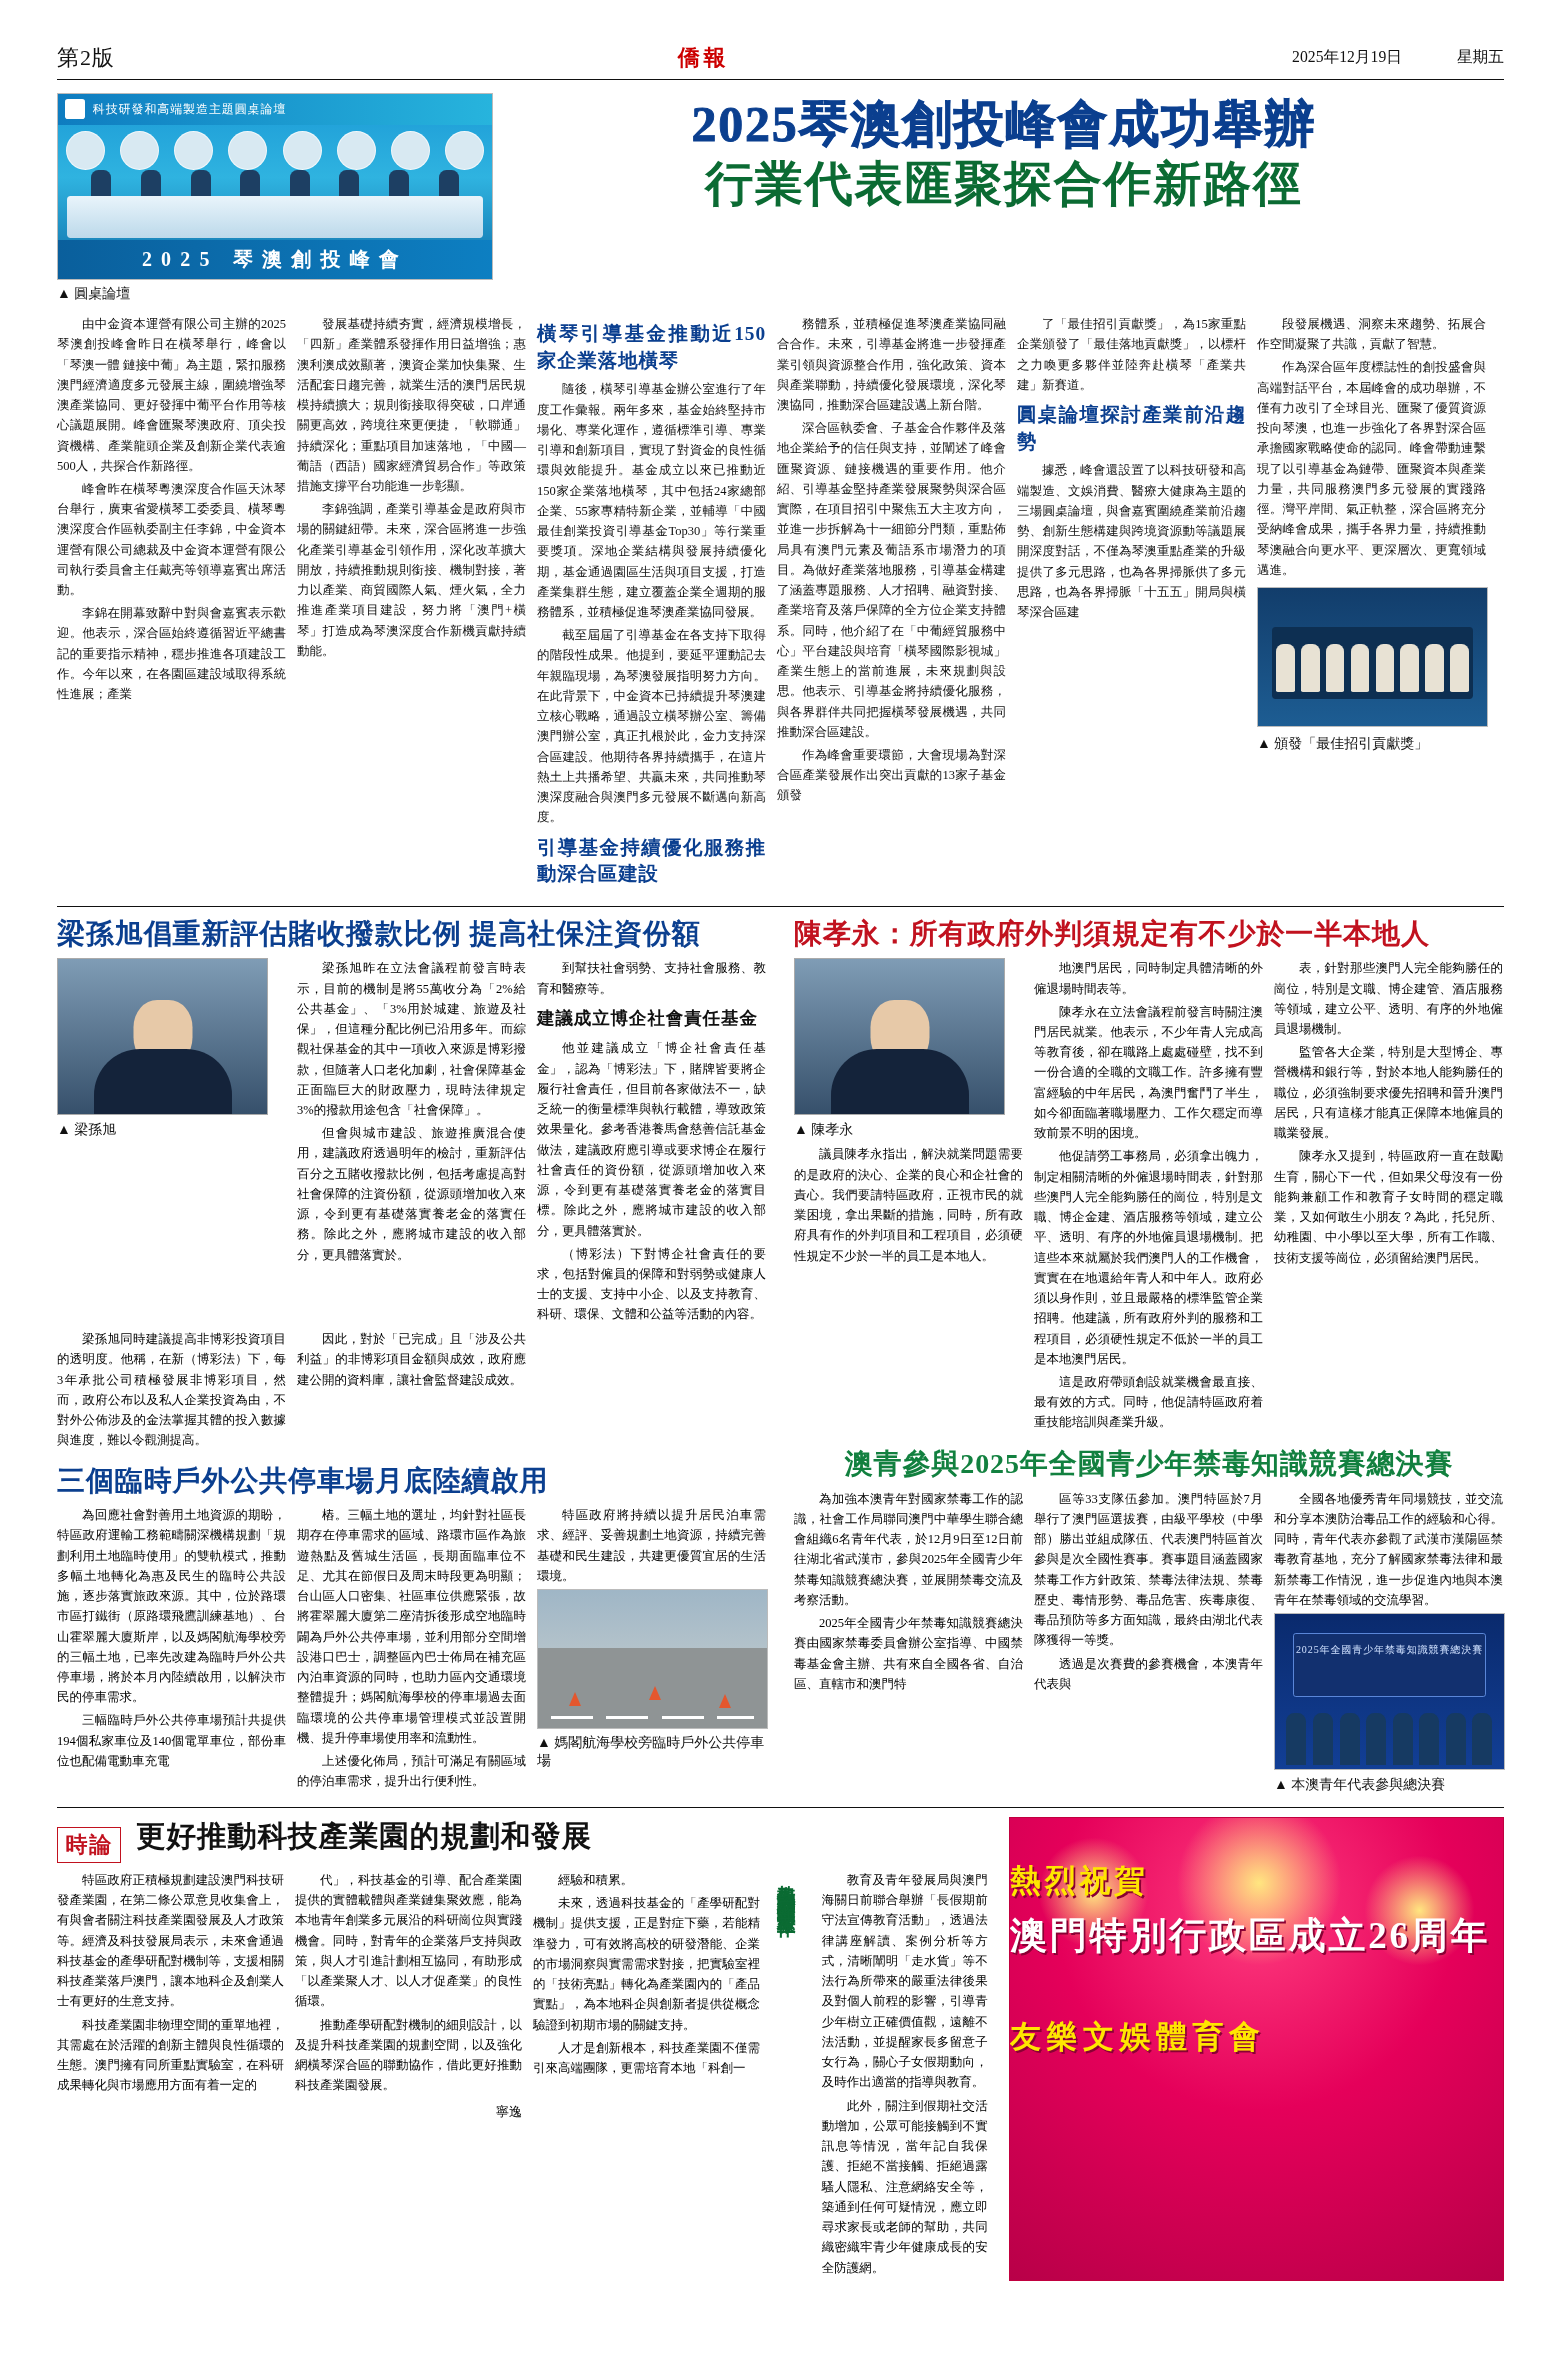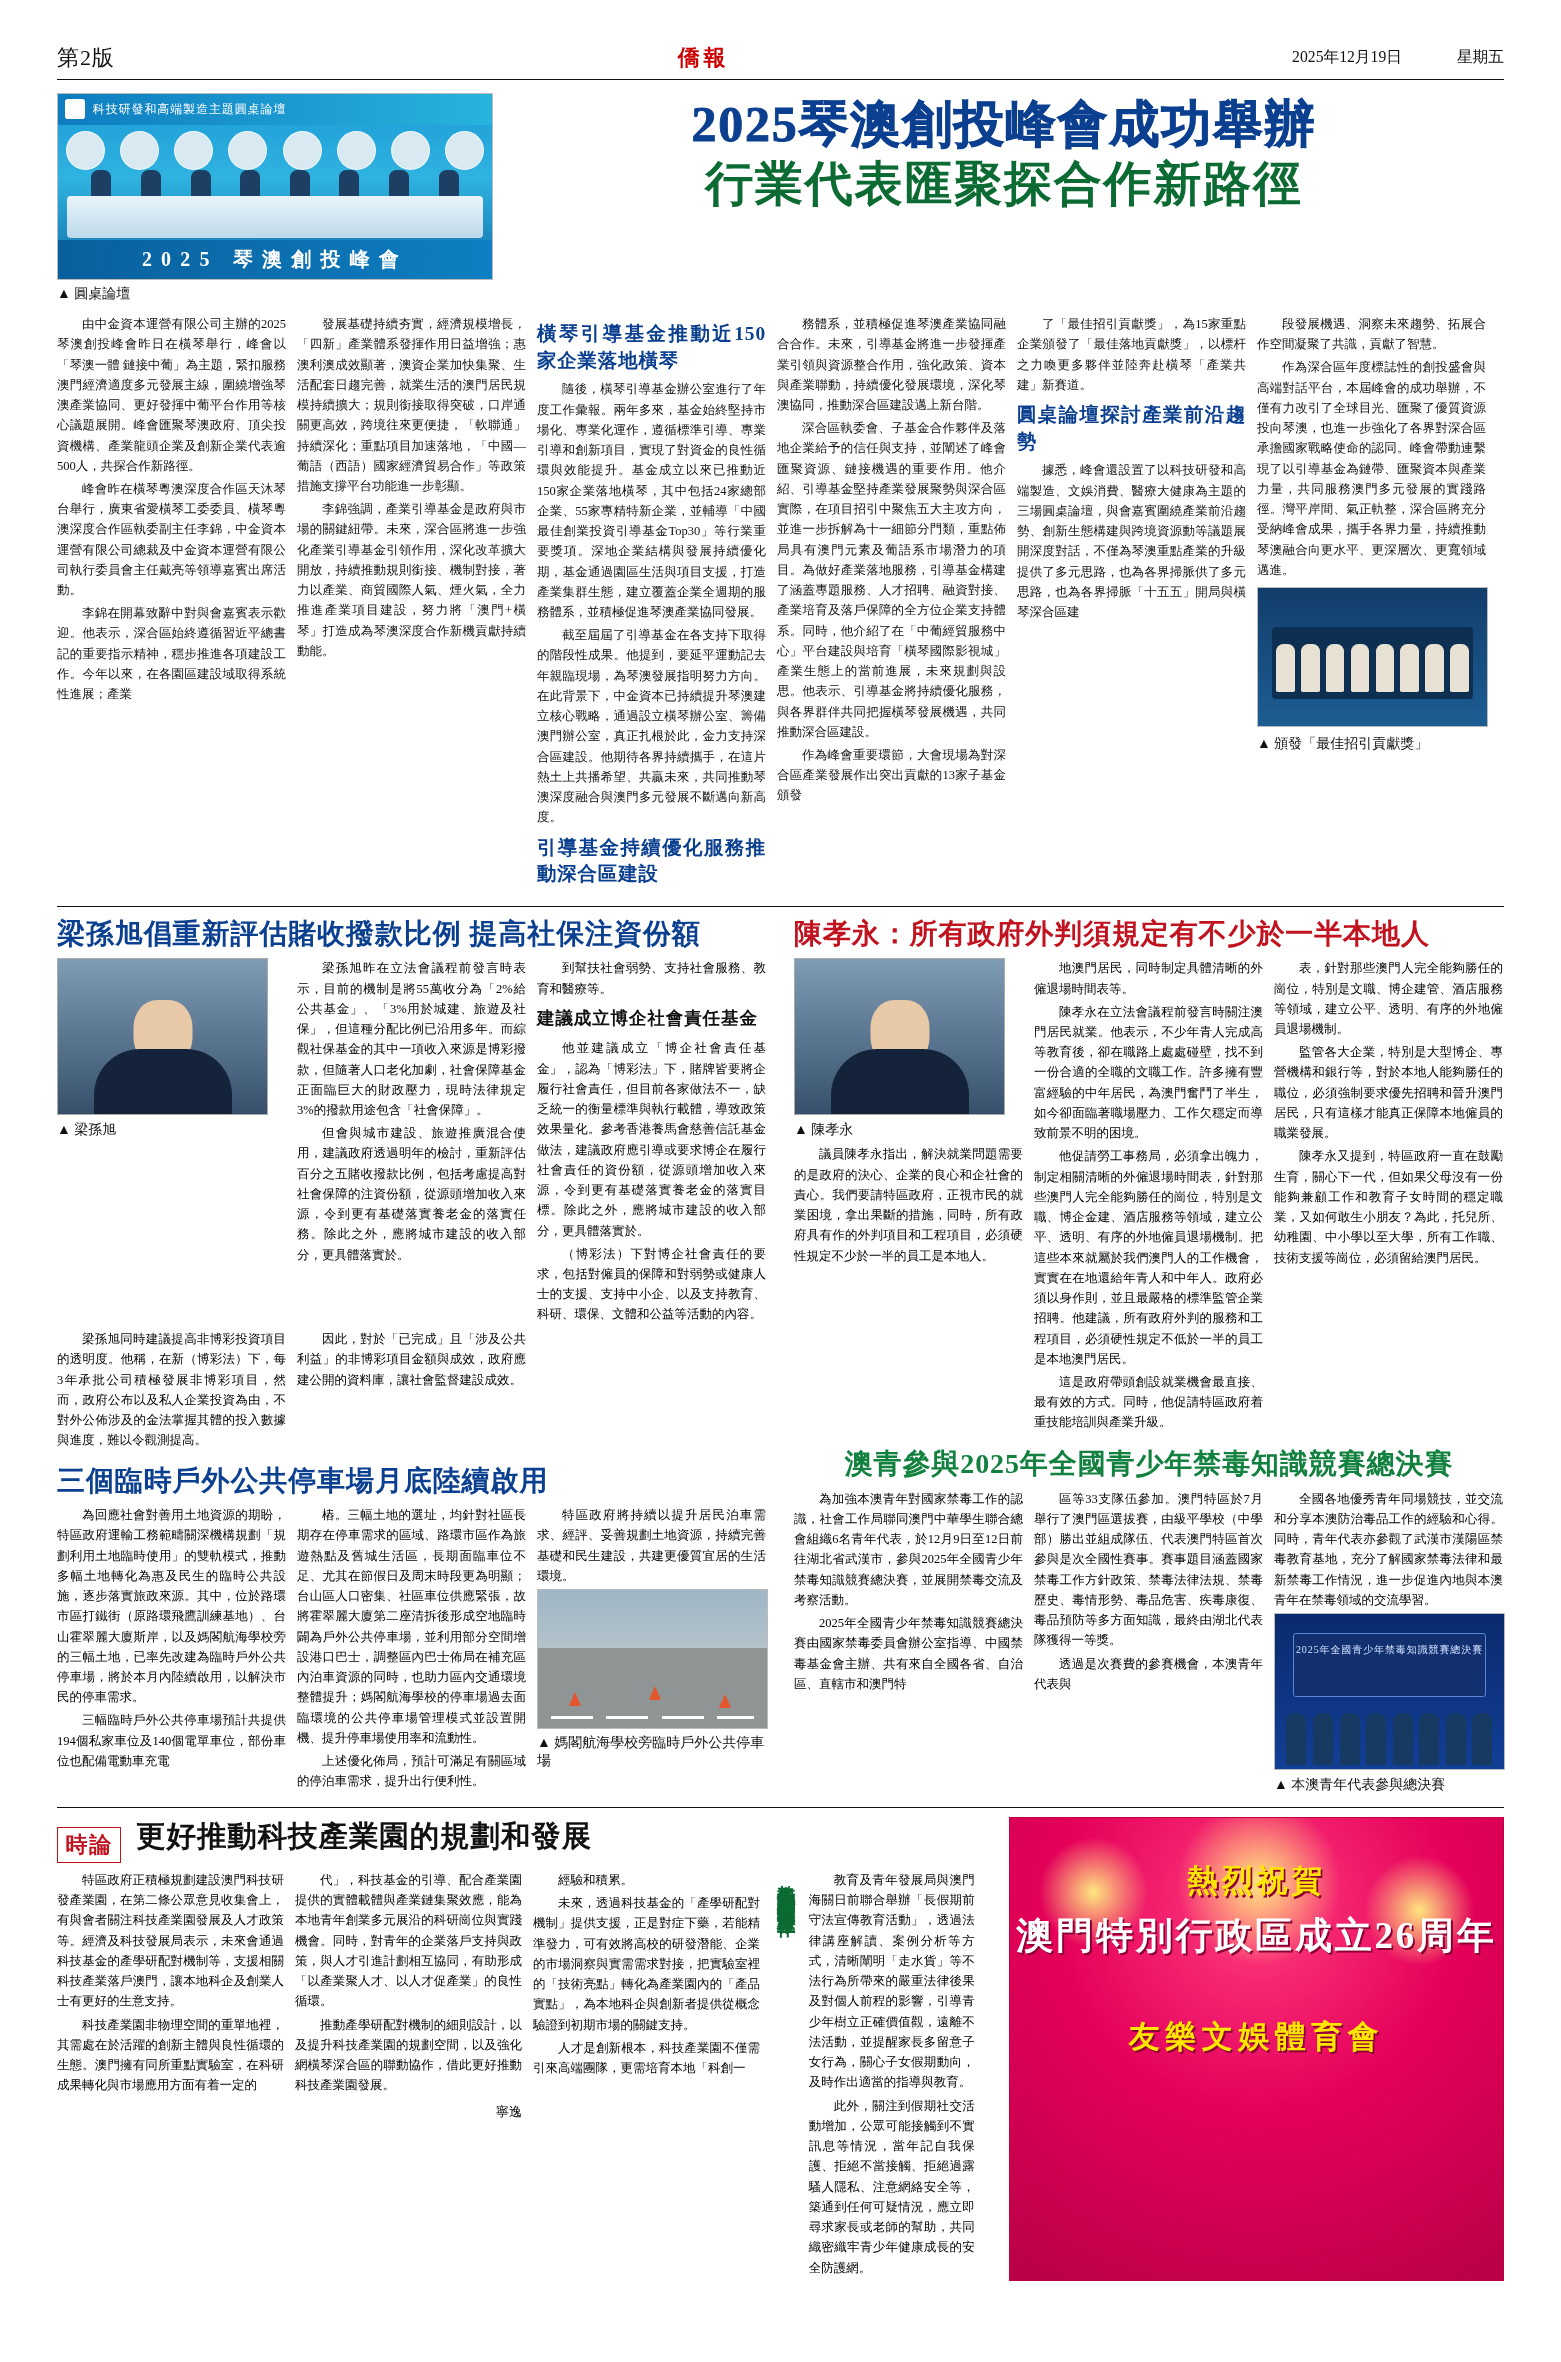--- a/index.html
+++ b/index.html
@@ -85,21 +85,21 @@
     padding:1.8px 7.4px;letter-spacing:1.8px;}
   .edtitle{font-size:29.5px;font-weight:bold;color:#111;letter-spacing:0.9px;display:inline-block;margin-left:11px;vertical-align:5.5px;}
   .edcols{display:flex;gap:11px;margin-top:7.4px;}
   .edc{width:229px;font-size:12.5px;line-height:1.62;text-align:justify;}
   .edc p{margin:0 0 2.8px 0;text-indent:2em;}
   .vert{writing-mode:vertical-rl;text-orientation:upright;font-size:18.5px;font-weight:bold;color:#0b6b33;line-height:1.5;height:277px;letter-spacing:1.8px;}
   .ad{width:495px;background:radial-gradient(circle at 50% 20%, #ff3d7f 0%, #e5005a 45%, #b80048 100%);
       border:1.8px solid #c1003f;position:relative;overflow:hidden;}
   .ad .fw{position:absolute;width:111px;height:111px;border-radius:50%;
       background:radial-gradient(circle,#ffe680 0%, rgba(255,230,128,0) 70%);}
-  .ad .inner2{position:relative;z-index:2;text-align:center;padding-top:42px;}
+  .ad .inner2{position:relative;z-index:2;text-align:left;padding-top:42px;}
   .ad .l1{color:#ffe600;font-size:31px;font-weight:bold;letter-spacing:3.7px;text-shadow:1.8px 1.8px 0 #8a0034;}
   .ad .l2{color:#fff;font-size:37px;font-weight:bold;letter-spacing:2.8px;margin-top:9.2px;text-shadow:1.8px 1.8px 0 #8a0034;}
   .ad .l3{color:#ffe600;font-size:31px;font-weight:bold;letter-spacing:5.5px;margin-top:55px;text-shadow:1.8px 1.8px 0 #8a0034;}
   .sig{text-align:right;font-size:13px;margin-top:5.5px;}
 </style>
 </head>
 <body>
 
 <div class="page">
  <div class="inner">
@@ -337,21 +337,21 @@
         <div class="edc">
           <p>代」，科技基金的引導、配合產業園提供的實體載體與產業鏈集聚效應，能為本地青年創業多元展沿的科研崗位與實踐機會。同時，對青年的企業落戶支持與政策，與人才引進計劃相互協同，有助形成「以產業聚人才、以人才促產業」的良性循環。</p>
           <p>推動產學研配對機制的細則設計，以及提升科技產業園的規劃空間，以及強化網橫琴深合區的聯動協作，借此更好推動科技產業園發展。</p>
           <div class="sig">寧逸</div>
         </div>
         <div class="edc">
           <p>經驗和積累。</p>
           <p>未來，透過科技基金的「產學研配對機制」提供支援，正是對症下藥，若能精準發力，可有效將高校的研發潛能、企業的市場洞察與實需需求對接，把實驗室裡的「技術亮點」轉化為產業園內的「產品實點」，為本地科企與創新者提供從概念驗證到初期市場的關鍵支持。</p>
           <p>人才是創新根本，科技產業園不僅需引來高端團隊，更需培育本地「科創一</p>
         </div>
-        <div style="width:229px;display:flex;gap:10px;">
+        <div style="width:229px;display:flex;gap:23px;">
           <div class="vert">教青局與海關聯合開展長假期前守法宣教工作</div>
           <div class="edc" style="width:166px">
             <p>教育及青年發展局與澳門海關日前聯合舉辦「長假期前守法宣傳教育活動」，透過法律講座解讀、案例分析等方式，清晰闡明「走水貨」等不法行為所帶來的嚴重法律後果及對個人前程的影響，引導青少年樹立正確價值觀，遠離不法活動，並提醒家長多留意子女行為，關心子女假期動向，及時作出適當的指導與教育。</p>
             <p>此外，關注到假期社交活動增加，公眾可能接觸到不實訊息等情況，當年記自我保護、拒絕不當接觸、拒絕過露騷人隱私、注意網絡安全等，築通到任何可疑情況，應立即尋求家長或老師的幫助，共同織密織牢青少年健康成長的安全防護網。</p>
           </div>
         </div>
       </div>
     </div>
 
     <div class="ad">

